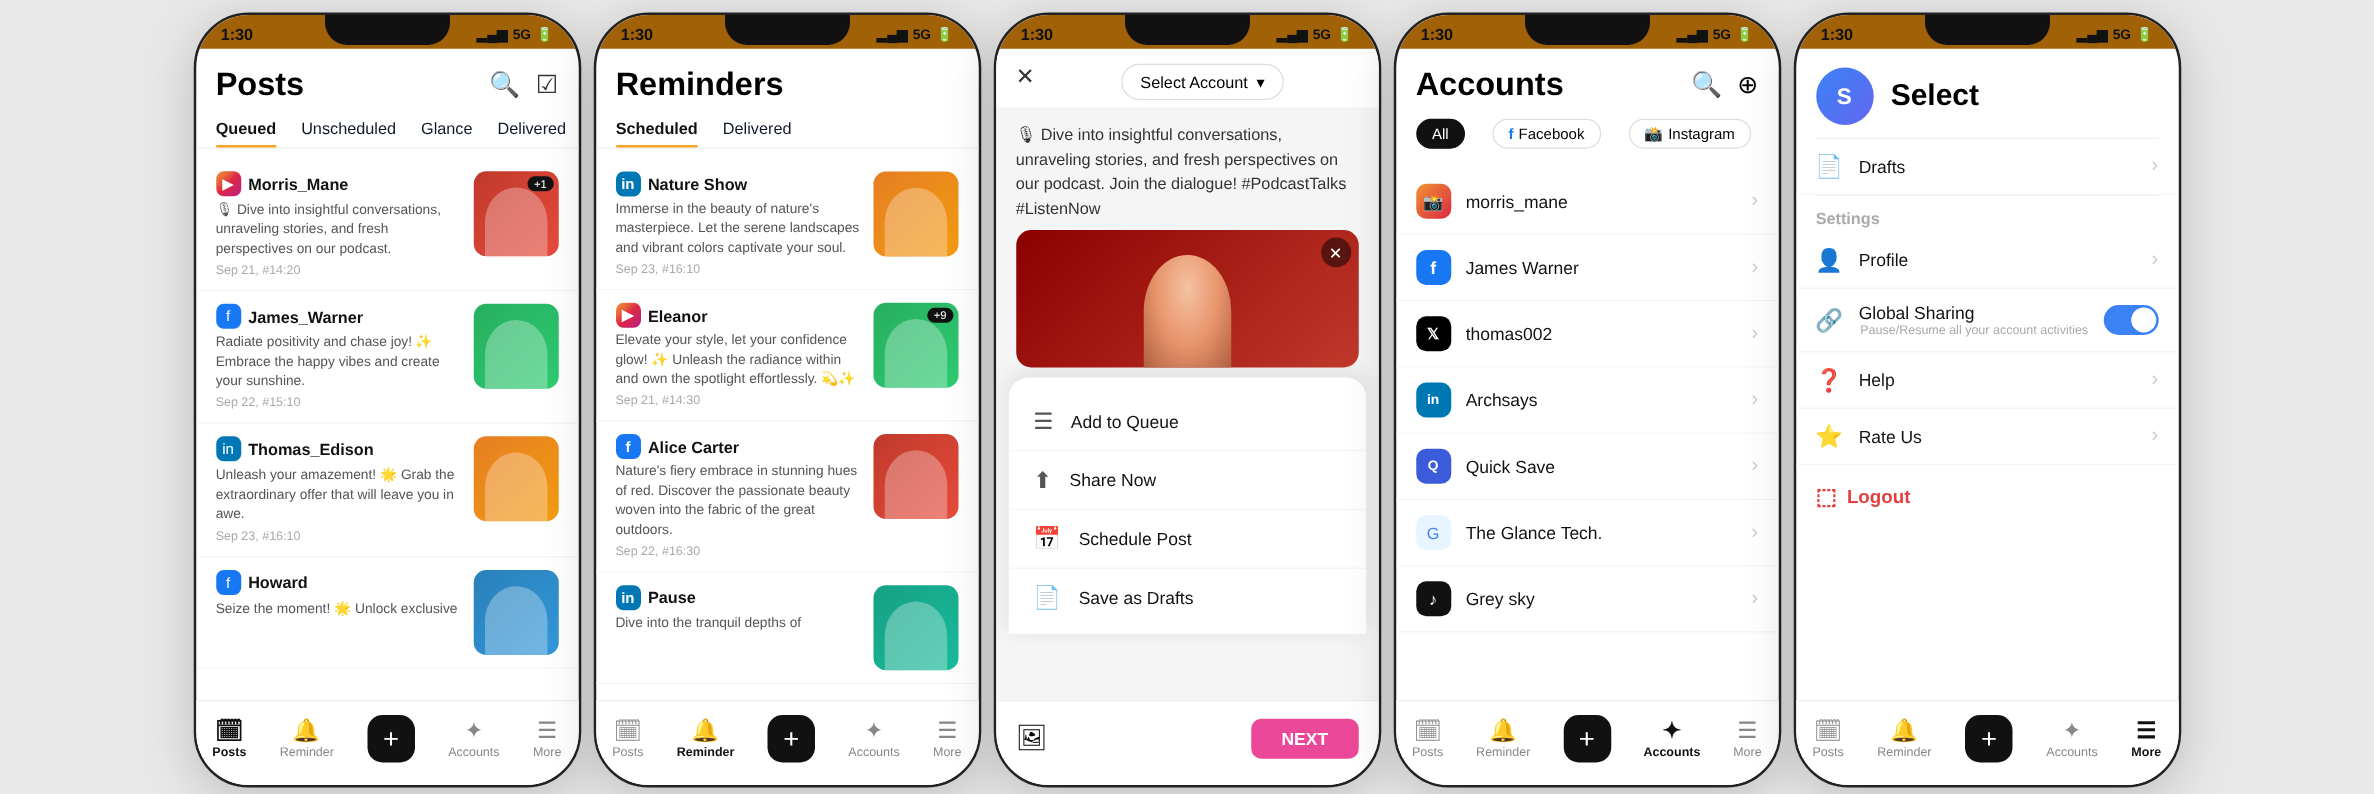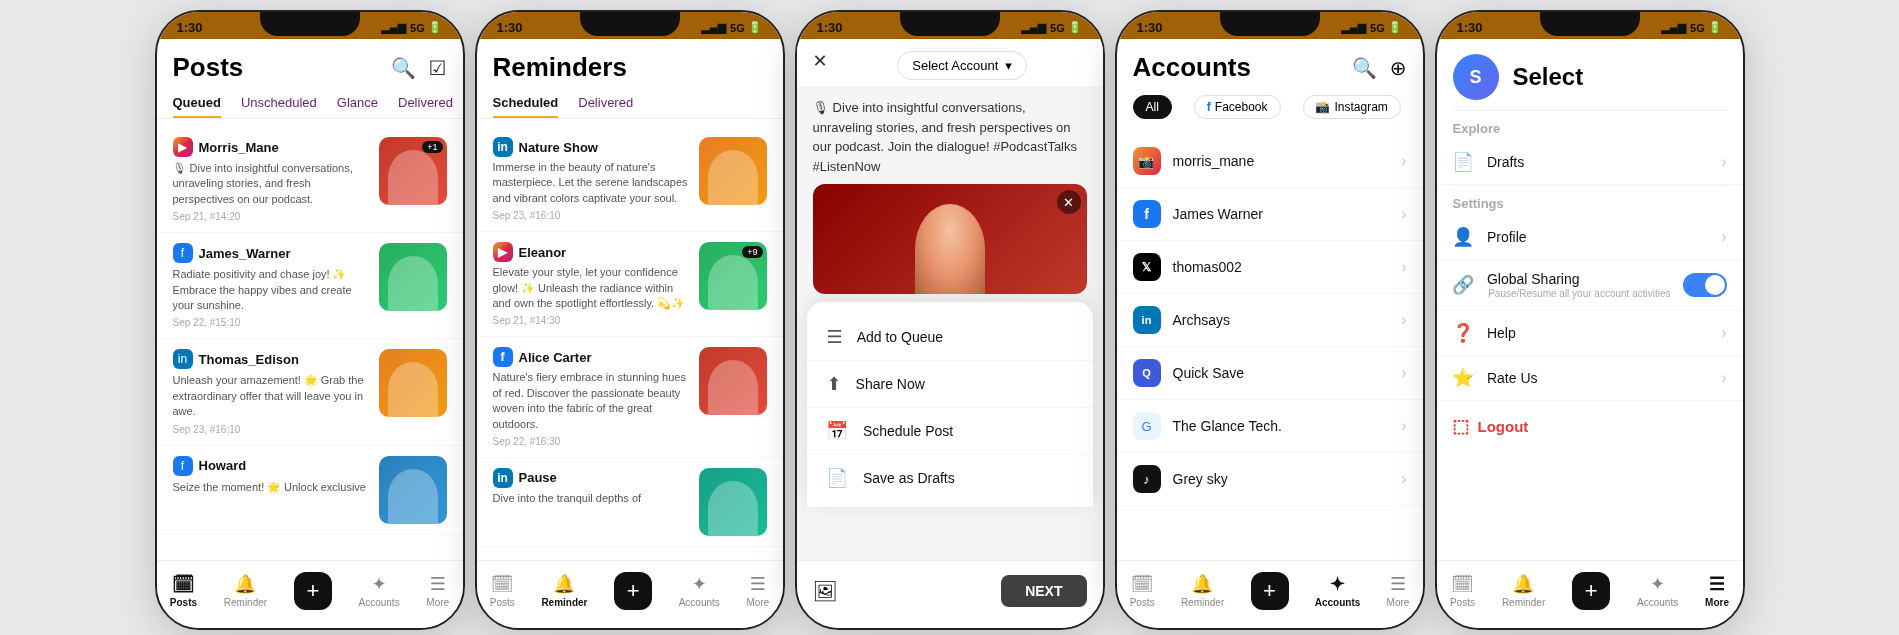--- a/index.html
+++ b/index.html
@@ -100,21 +100,21 @@
 
     .tabs {
       display: flex;
       border-bottom: 1px solid #eee;
       padding: 0 16px;
       gap: 20px;
     }
     .tab {
       font-size: 13px;
       padding: 6px 0;
-      color: #701a75;
+      color: #0f172a;
       cursor: pointer;
       border-bottom: 2px solid transparent;
     }
     .tab.active {
       color: #111;
       font-weight: 600;
       border-bottom: 2px solid #f5a623;
     }
 
     .posts-list {
@@ -254,21 +254,21 @@
       gap: 14px;
       padding: 12px 20px;
       font-size: 14px;
       color: #111;
       cursor: pointer;
       border-bottom: 1px solid #f5f5f5;
     }
     .action-item:last-child { border-bottom: none; }
     .action-icon { font-size: 18px; color: #555; }
     .modal-next-btn {
-      background: #404040;
+      background: #ec4899;
       color: #fff;
       border-radius: 8px;
       padding: 8px 24px;
       font-size: 14px;
       font-weight: 600;
       cursor: pointer;
     }
 
     
     .accounts-header {
@@ -756,21 +756,20 @@
       <span>🔋</span>
     </div>
   </div>
   <div class="screen-content">
     <div class="stanley-header">
       <div class="stanley-avatar">S</div>
       <span class="stanley-name">Select</span>
     </div>
     <div class="divider"></div>
 
-    <div class="menu-section-title">Explore</div>
     <div class="menu-item">
       <span class="menu-item-icon">📄</span>
       <span class="menu-item-label">Drafts</span>
       <span class="menu-item-chevron">›</span>
     </div>
     <div class="divider"></div>
 
     <div class="menu-section-title">Settings</div>
     <div class="menu-item">
       <span class="menu-item-icon">👤</span>

